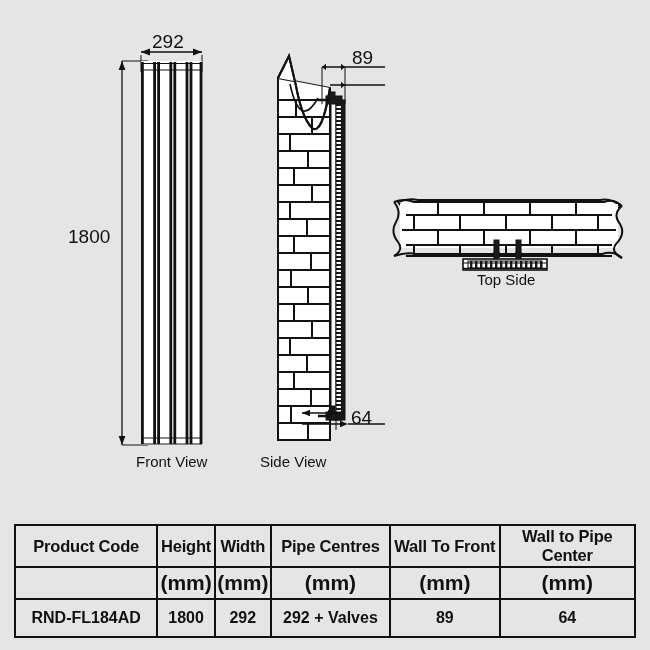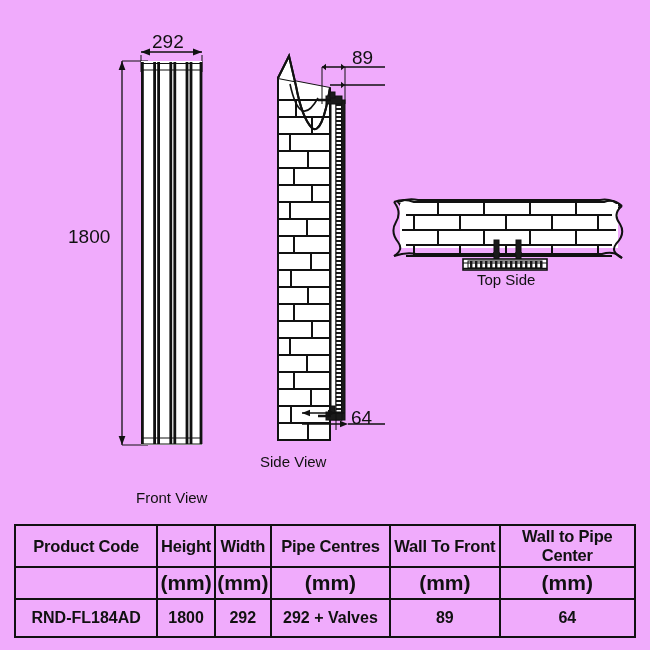--- a/index.html
+++ b/index.html
@@ -6,21 +6,21 @@
   html, body {
     margin: 0; padding: 0;
     width: 650px; height: 650px;
     background: #ffffff;
     font-family: "Liberation Sans", sans-serif;
   }
   #page {
     position: relative;
     width: 650px; height: 650px;
     overflow: hidden;
-    background: #f0abfc;
+    background: #e5e5e5;
   }
   #drawing {
     position: absolute;
     left: 0; top: 0;
     width: 650px; height: 510px;
   }
   .dim-label, .view-label {
     position: absolute;
     font-family: "Liberation Sans", sans-serif;
     color: #111111;
@@ -28,21 +28,21 @@
     line-height: 1;
   }
   .dim-label { font-size: 19px; }
   .view-label { font-size: 15px; }
 
   #label-292  { left: 152px; top: 32px; }
   #label-1800 { left: 68px;  top: 227px; }
   #label-89   { left: 352px; top: 48px; }
   #label-64   { left: 351px; top: 408px; }
 
-  #label-front-view { left: 136px; top: 454px; margin-top: 36px; }
+  #label-front-view { left: 136px; top: 454px; }
   #label-side-view  { left: 260px; top: 454px; }
   #label-top-view   { left: 477px; top: 272px; }
 
   
   #spec-table {
     position: absolute;
     left: 14px; top: 524px;
     width: 622px;
     border-collapse: collapse;
     font-family: "Liberation Sans", sans-serif;

